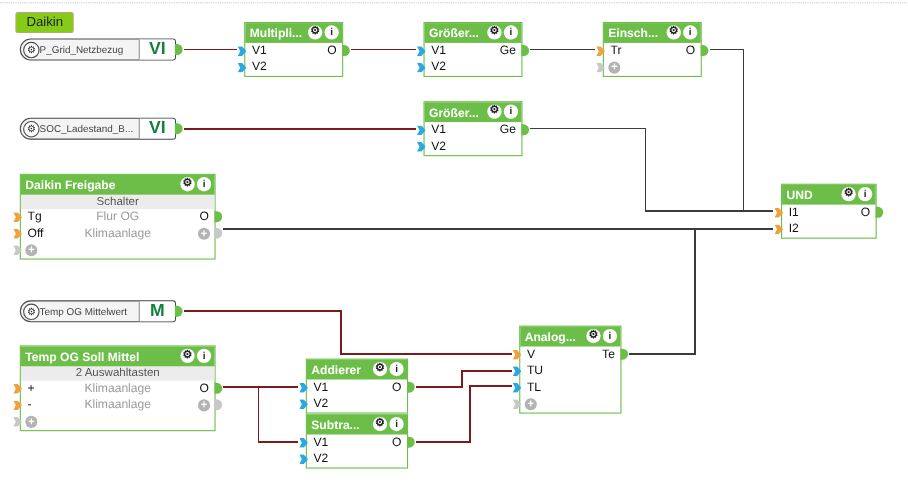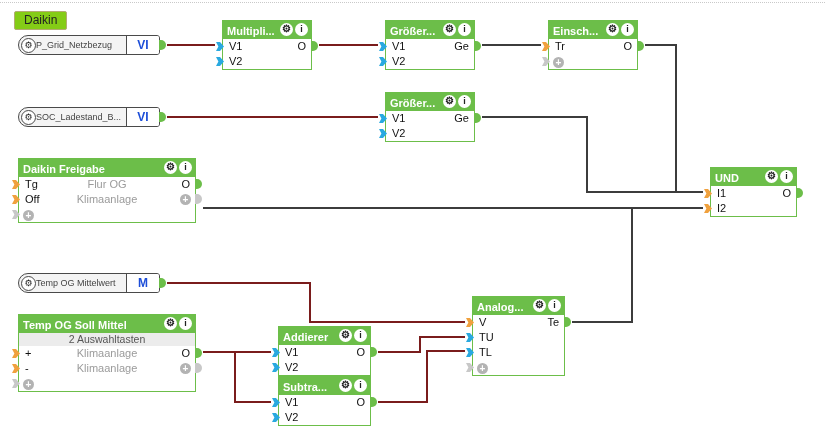--- a/index.html
+++ b/index.html
@@ -11,21 +11,21 @@
 
   .tab{position:absolute;left:14px;top:11px;padding:1px 9px 2px 9px;background:#84cc16;
        border:1px solid #b3ac72;border-radius:2px;font-size:12px;color:#222;}
 
   .ionode{position:absolute;width:142px;height:20px;box-sizing:border-box;border:1px solid #4a4a4a;
           border-radius:10px 3px 3px 10px;background:#f4f4f4;display:flex;align-items:center;}
   .iogear{width:13px;height:13px;border-radius:50%;border:1px solid #4a4a4a;background:#fff;
           font-size:9px;line-height:12px;text-align:center;margin-left:2px;color:#222;flex:0 0 auto;}
   .iolabel{flex:1;font-size:9px;color:#444;text-align:left;white-space:nowrap;overflow:hidden;}
   .iotype{width:32px;flex:0 0 auto;align-self:stretch;background:#fff;border-left:1px solid #4a4a4a;
-          font-weight:bold;font-size:12px;text-align:center;line-height:18px;border-radius:0 2px 2px 0;color:#1d4ed8;}
+          font-weight:bold;font-size:16px;text-align:center;line-height:18px;border-radius:0 2px 2px 0;color:#15803d;}
   .ionub{position:absolute;right:-7px;top:4px;width:7px;height:10px;border-radius:0 5px 5px 0;background:var(--green);}
 
   .block{position:absolute;box-sizing:border-box;border:1px solid var(--green);background:#fff;}
   .bheader{height:16px;background:var(--green);color:#fff;font-weight:bold;font-size:11px;
            line-height:18px;padding:1px 4px;position:relative;white-space:nowrap;overflow:hidden;}
   .hicons{position:absolute;right:3px;top:2px;display:flex;gap:2px;}
   .hicon{width:13px;height:13px;border-radius:50%;background:#fff;color:#222;text-align:center;
          font-weight:bold;font-size:9px;line-height:13px;}
   .hicon.gear{font-size:10px;line-height:12px;}
   .subtitle{height:13px;background:#ececec;font-size:10.5px;line-height:13px;text-align:center;color:#555;}
@@ -114,20 +114,21 @@
           <span class="hicon">i</span>
         </span></div>
       <div class="row"><span class="arrow cyan"></span><span class="lbl-left">V1</span><span class="lbl-right">Ge</span><span class="nub green"></span></div>
       <div class="row"><span class="arrow cyan"></span><span class="lbl-left">V2</span></div>
     </div>
     <div class="block" style="left: 18px; top: 158px; width: 178px;">
       <div class="bheader"><span>Daikin Freigabe</span><span class="hicons">
           <span class="hicon gear">⚙</span>
           <span class="hicon">i</span>
         </span></div>
+      <div class="subtitle">Schalter</div>
       <div class="row"><span class="arrow orange"></span><span class="lbl-left">Tg</span><span class="lbl-center">Flur OG</span><span class="lbl-right">O</span><span class="nub green"></span></div>
       <div class="row"><span class="arrow orange"></span><span class="lbl-left">Off</span><span class="lbl-center">Klimaanlage</span><span class="plus right">+</span><span class="nub gray"></span></div>
       <div class="row"><span class="arrow gray"></span><span class="plus">+</span></div>
     </div>
     <div class="block" style="left: 710px; top: 167px; width: 87px;">
       <div class="bheader"><span>UND</span><span class="hicons">
           <span class="hicon gear">⚙</span>
           <span class="hicon">i</span>
         </span></div>
       <div class="row"><span class="arrow orange"></span><span class="lbl-left">I1</span><span class="lbl-right">O</span><span class="nub green"></span></div>

